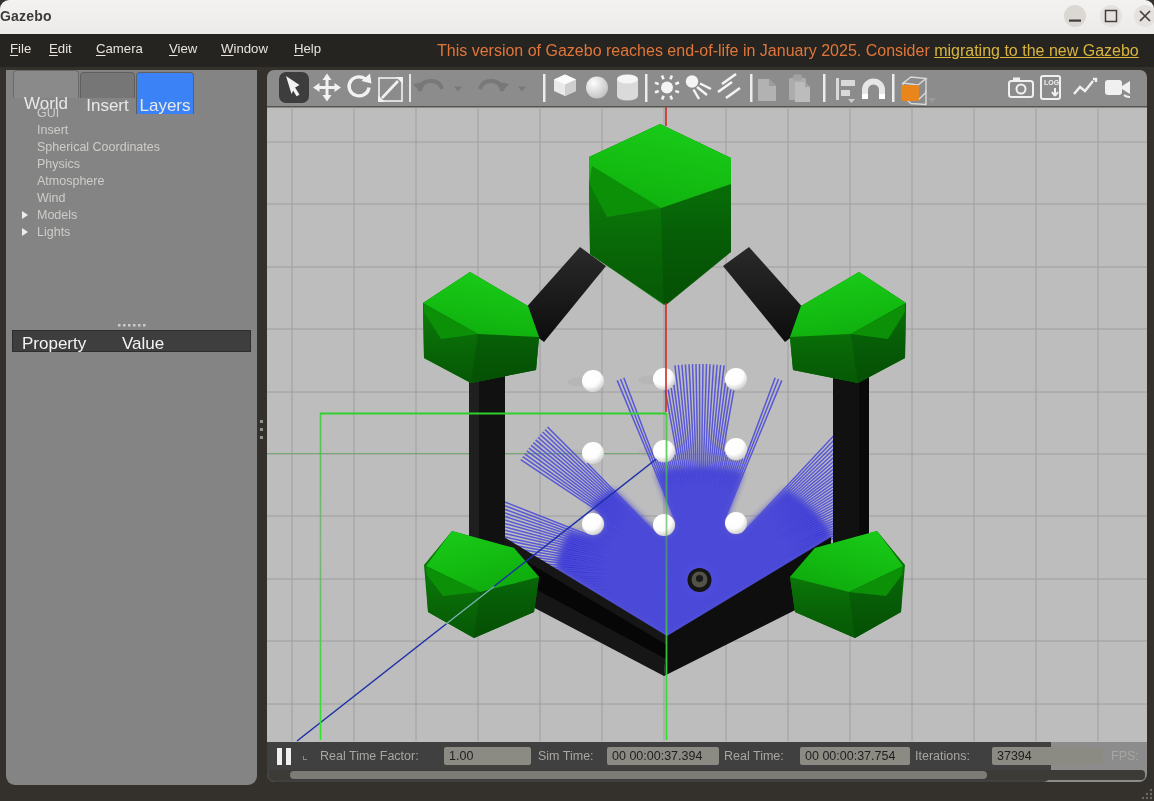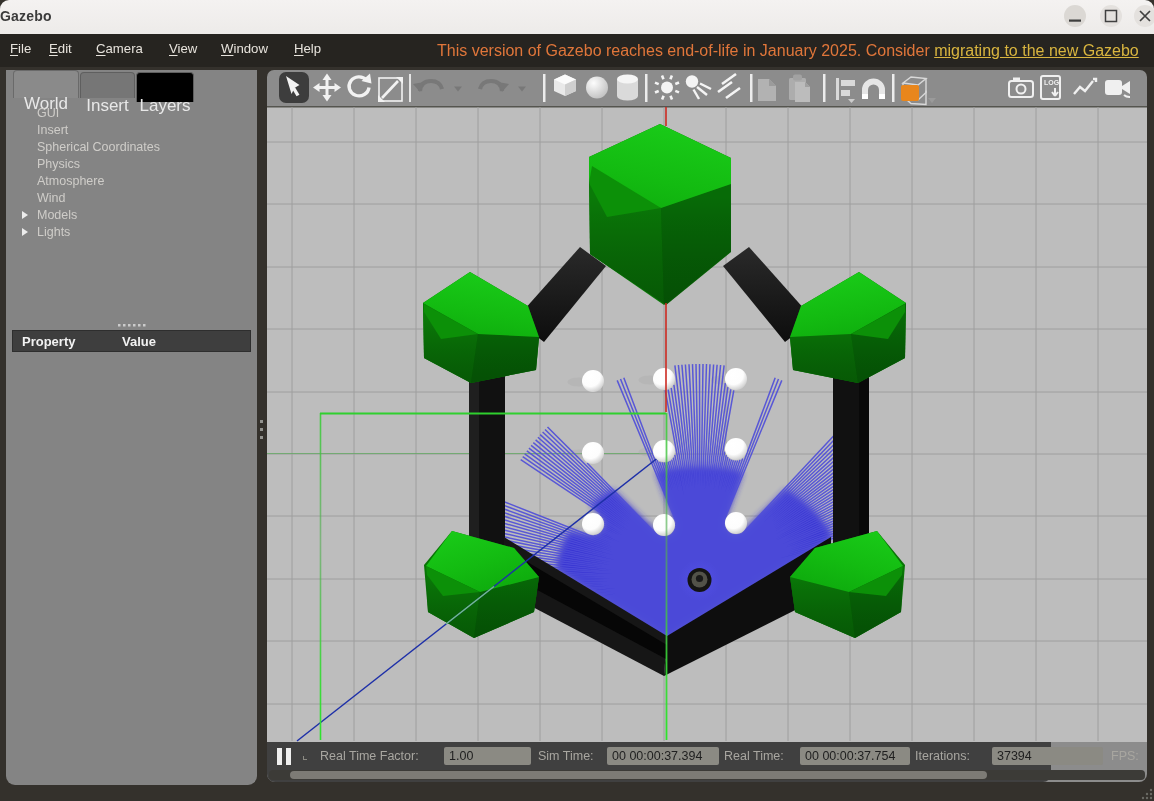--- a/index.html
+++ b/index.html
@@ -7,21 +7,21 @@
 #title{width:100%;top:8px;font-size:14px;font-weight:bold;color:#3b3b3b;letter-spacing:0.2px}
 #menubar{left:0;top:34px;width:1154px;height:33px;background:#262420;color:#e7e3dc;font-size:13.5px}
 .mi{top:41px;color:#e7e3dc;font-size:13.2px}
 .mi u{text-decoration:underline;text-underline-offset:2px}
 #warn{top:42px;left:437px;font-size:16px;color:#e0763a}
 #warn a{color:#d9b53f;text-decoration:underline}
 #lpanel{left:6px;top:70px;width:251px;height:715px;background:#848484;border-radius:0 0 9px 9px}
 .tab{top:0;height:28px;font-size:17px;color:#e8e8e8;text-align:center;border:1px solid #5f5f5f;border-bottom:none;border-radius:4px 4px 0 0;padding-top:23px}
 .tree{font-size:12.5px;color:#cfcdc9}
 .arrow{width:0;height:0;border-left:6px solid #ececec;border-top:4.5px solid transparent;border-bottom:4.5px solid transparent}
-#pvhead{left:6px;top:260px;width:239px;height:22px;background:#3e3e3e;border:1px solid #2e2e2e;color:#f2f2f2;font-weight:bold;font-size:13px}
+#pvhead{left:6px;top:260px;width:239px;height:22px;background:#3e3e3e;border:1px solid #2e2e2e;color:#f2f2f2;font-weight:normal;font-size:17px}
 #rpanel{left:267px;top:70px;width:880px;height:712px;background:#8c8c8c;border-radius:7px 7px 8px 8px}
 #toolbar{left:0;top:0;width:880px;height:36px;border-radius:7px 7px 0 0}
 #statusbar{left:0;top:672px;width:784px;height:40px;background:#404040;border-radius:0 0 8px 8px;color:#a8a6a0;font-size:12.5px}
 .sbox{top:5px;height:18px;background:#8b8a83;border-radius:2px;color:#1f1f1f;padding:2px 0 0 5px;font-size:12.5px}
 .slabel{top:7px}
 </style></head><body>
 <div class="abs" id="titlebar"></div>
 <div class="abs" id="title">Gazebo</div>
 <svg class="abs" style="left:1050px;top:0" width="104" height="34" viewBox="0 0 104 34">
     <circle cx="25" cy="16" r="11" fill="#dbd8d4"></circle>
@@ -35,21 +35,21 @@
 <div class="abs mi" style="left:10px"><u>F</u>ile</div>
 <div class="abs mi" style="left:49px"><u>E</u>dit</div>
 <div class="abs mi" style="left:96px"><u>C</u>amera</div>
 <div class="abs mi" style="left:169px"><u>V</u>iew</div>
 <div class="abs mi" style="left:221px"><u>W</u>indow</div>
 <div class="abs mi" style="left:294px"><u>H</u>elp</div>
 <div class="abs" id="warn">This version of Gazebo reaches end-of-life in January 2025. Consider <a>migrating to the new Gazebo</a></div>
 <div class="abs" id="lpanel">
     <div class="abs tab" style="left:7px;width:66px;background:#8a8a8a;border-color:#6a6a6a">World</div>
     <div class="abs tab" style="left:74px;width:55px;background:#767676;top:2px;height:26px">Insert</div>
-    <div class="abs tab" style="left:130px;width:58px;background:#000000;top:2px;height:30px">Layers</div>
+    <div class="abs tab" style="left:130px;width:58px;background:#3b82f6;top:2px;height:42px">Layers</div>
     <div class="abs tree" style="left:31px;top:36px">GUI</div>
     <div class="abs tree" style="left:31px;top:53px">Insert</div>
     <div class="abs tree" style="left:31px;top:70px">Spherical Coordinates</div>
     <div class="abs tree" style="left:31px;top:87px">Physics</div>
     <div class="abs tree" style="left:31px;top:104px">Atmosphere</div>
     <div class="abs tree" style="left:31px;top:121px">Wind</div>
     <div class="abs tree" style="left:31px;top:138px">Models</div>
     <div class="abs arrow" style="left:16px;top:141px"></div>
     <div class="abs tree" style="left:31px;top:155px">Lights</div>
     <div class="abs arrow" style="left:16px;top:158px"></div>

